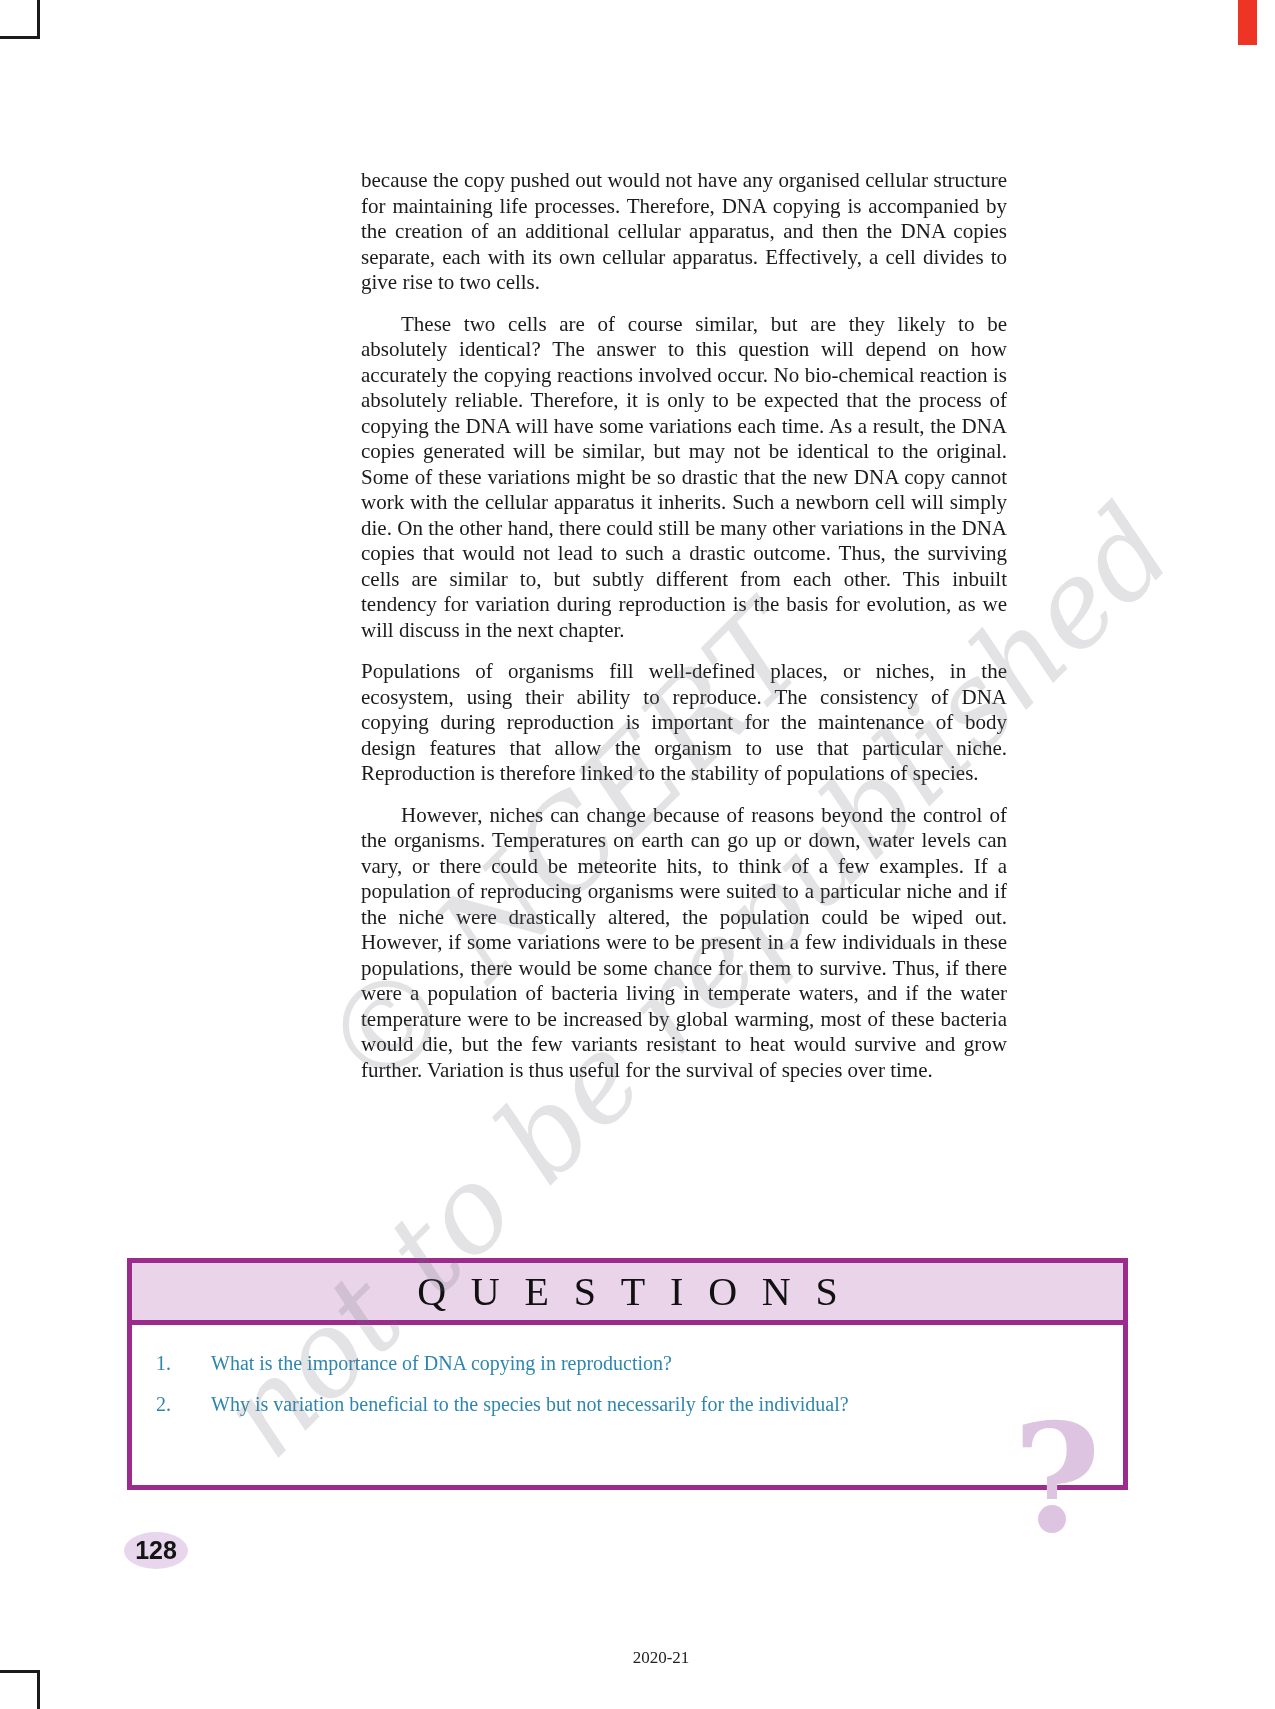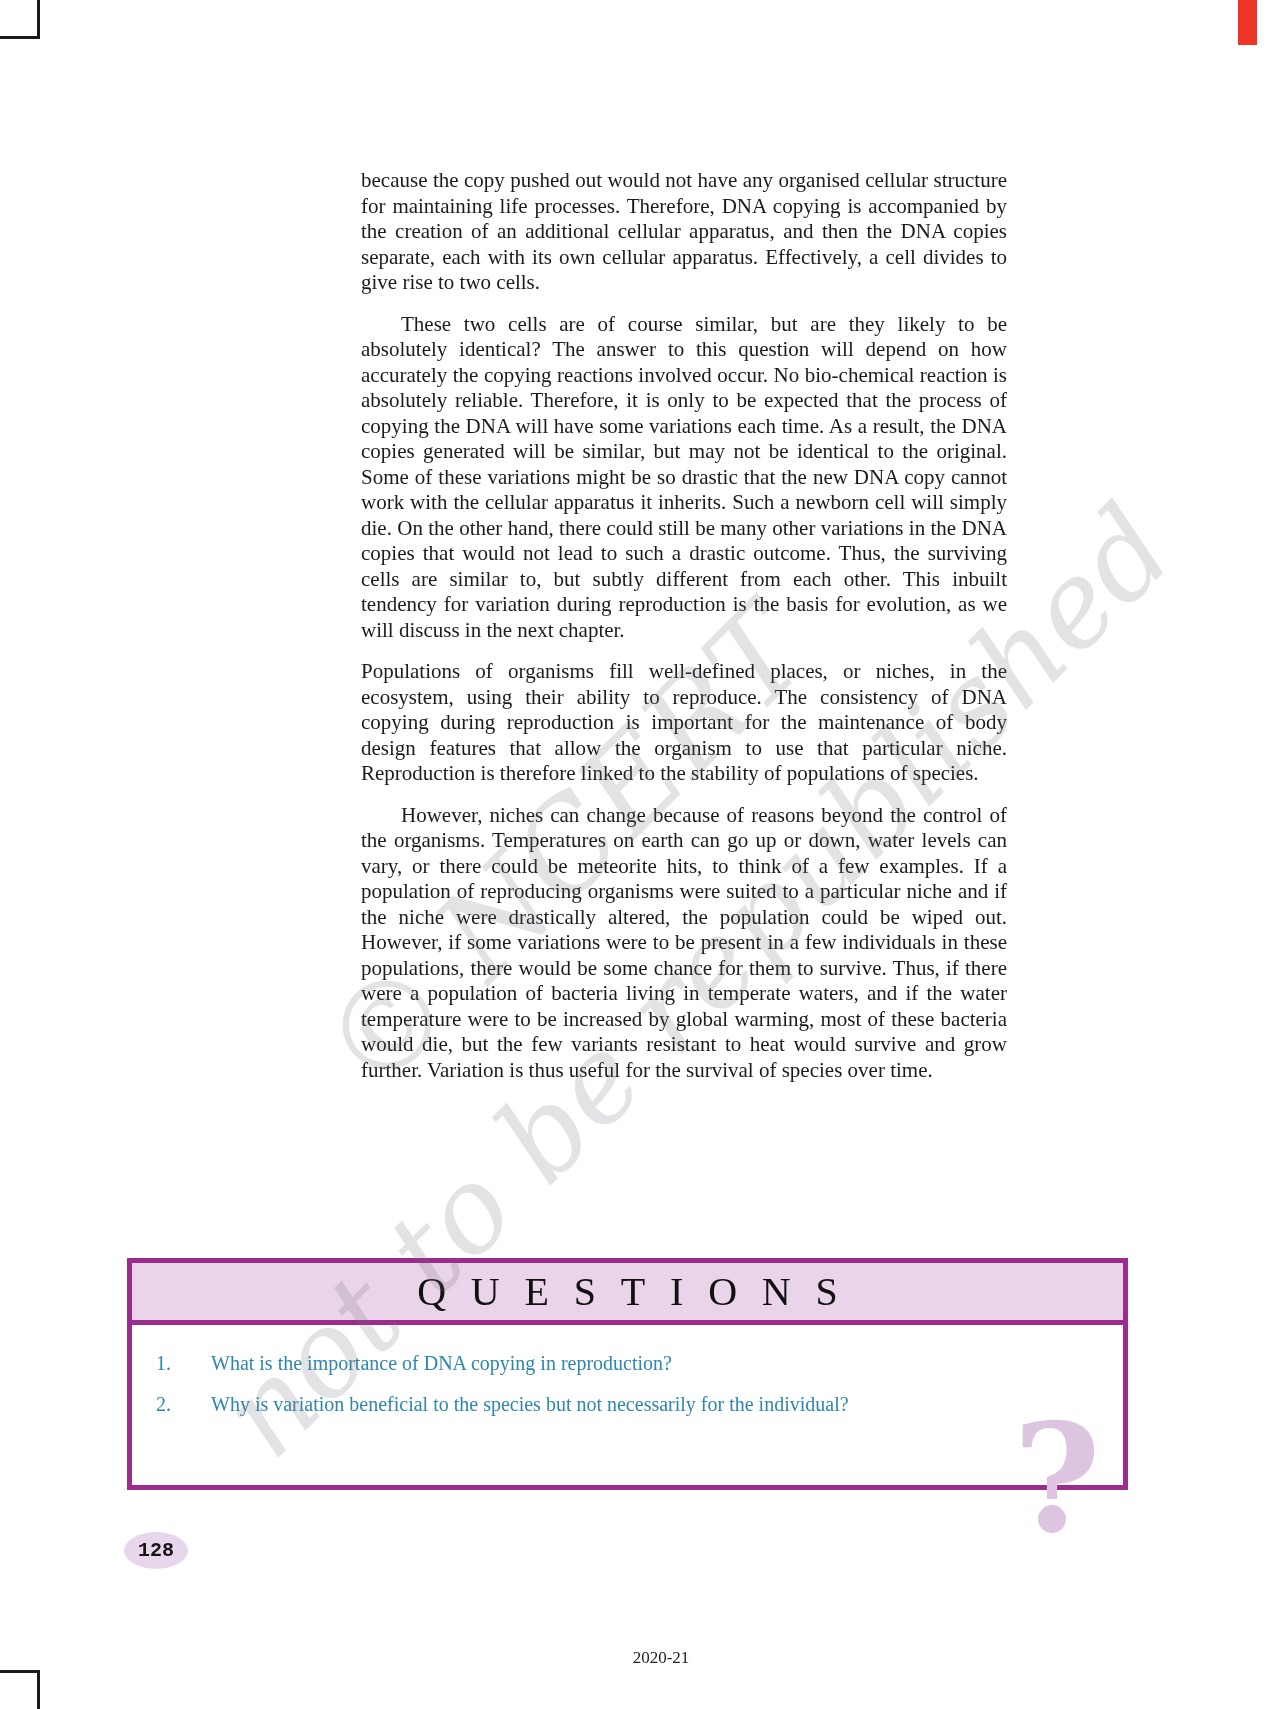--- a/index.html
+++ b/index.html
@@ -120,23 +120,23 @@
   
   .page-badge {
     position: absolute; left: 124px; top: 1532px;
     width: 64px; height: 37px;
     background: #e8d6ec;
     border-radius: 50%;
     display: flex; align-items: center; justify-content: center;
     z-index: 2;
   }
   .page-num {
-    font-family: Liberation Mono, monospace;
+    font-family: Liberation Sans, sans-serif;
     font-weight: bold;
-    font-size: 20px;
+    font-size: 25px;
     color: #151515;
   }
   .subject {
     position: absolute; left: 345px; top: 1536px;
     width: 678px;
     text-align: right;
     font-size: 21px;
     color: #222222;
     z-index: 2;
   }

